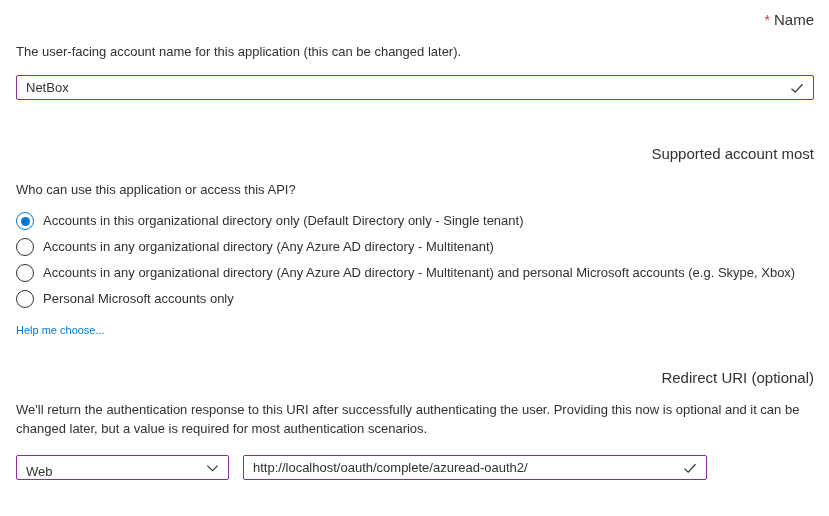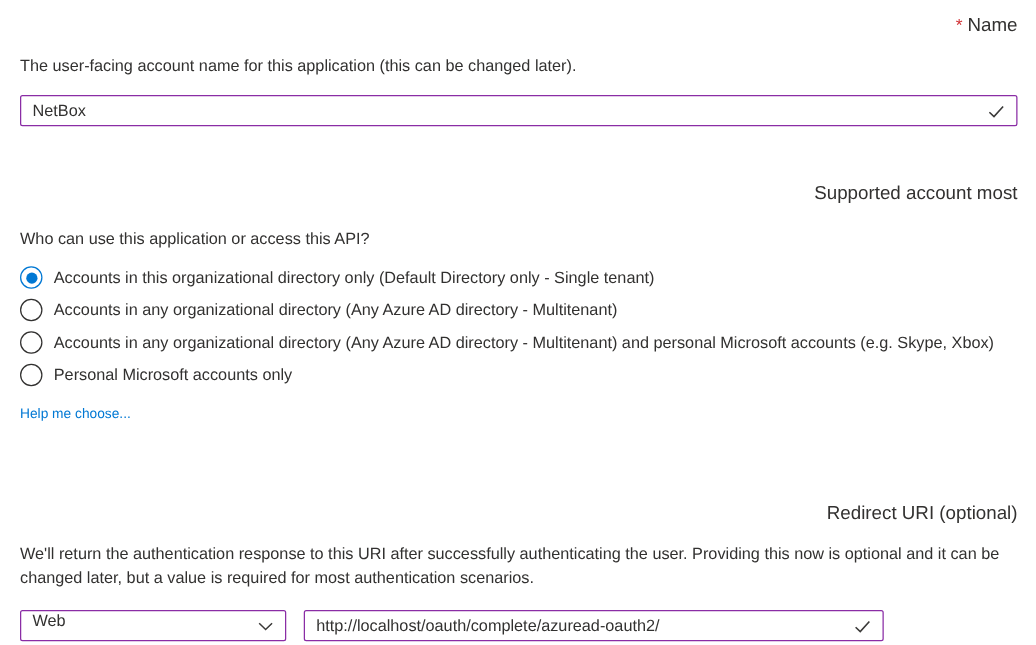--- a/index.html
+++ b/index.html
@@ -96,41 +96,41 @@
   .radio-label { font-size: 13px; margin-left: 9px; line-height: 18px; }
 
   .help-link {
     display: inline-block;
     margin-top: 12px;
     font-size: 11px;
     color: #0078d4;
     text-decoration: none;
     cursor: pointer;
   }
-  .redirect-title { margin-top: 62px; }
+  .redirect-title { margin-top: 30px; }
   .redirect-desc {
     font-size: 13px;
     line-height: 19px;
     margin-top: 12px;
     max-width: 800px;
   }
   .redirect-row {
     display: flex;
     margin-top: 17px;
     gap: 14px;
   }
   .platform-select {
     position: relative;
     width: 213px;
     height: 25px;
     border: 1.5px solid #8a2da5;
     border-radius: 2px;
     background: #fff;
     display: flex;
-    align-items: flex-start;
+    align-items: flex-end;
     cursor: pointer;
   }
   .platform-select .select-label {
     font-size: 13px;
     padding-left: 9px;
     color: #323130;
   }
   .uri-field { width: 464px; }
 </style>
 </head>

